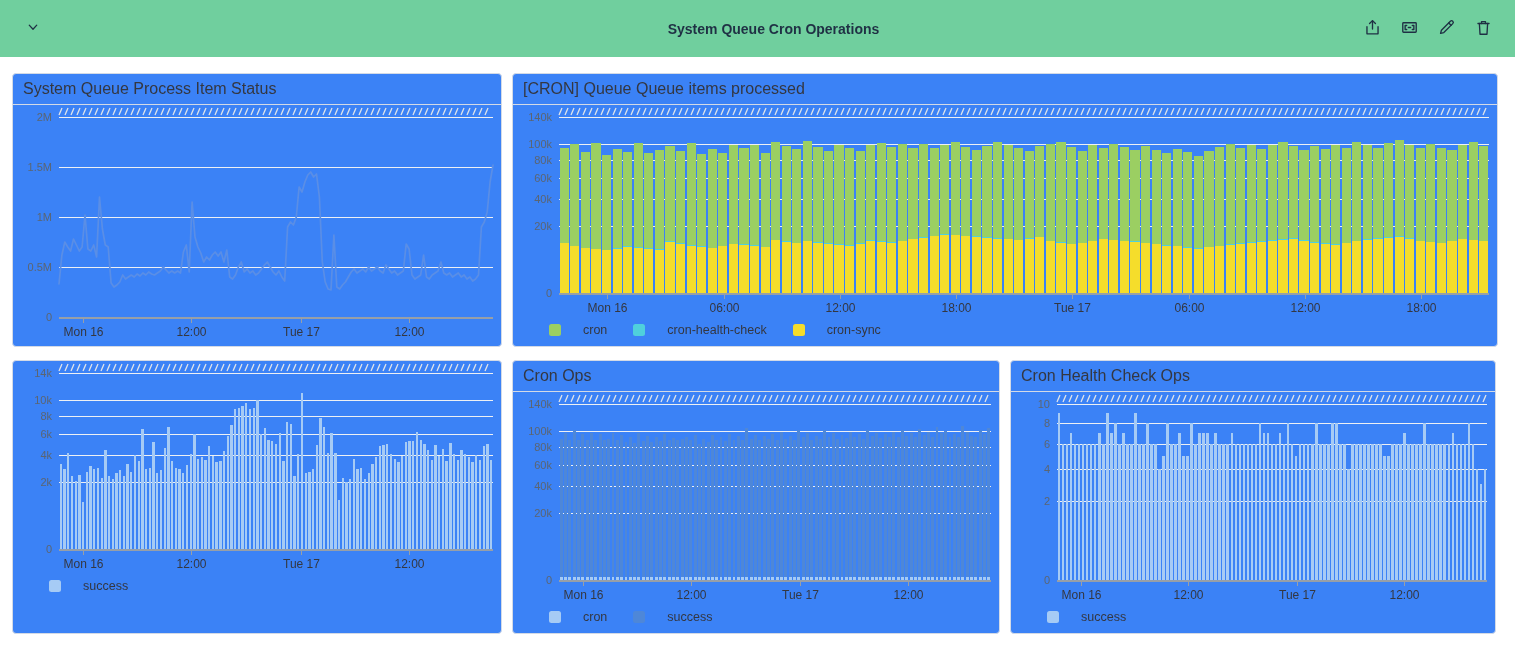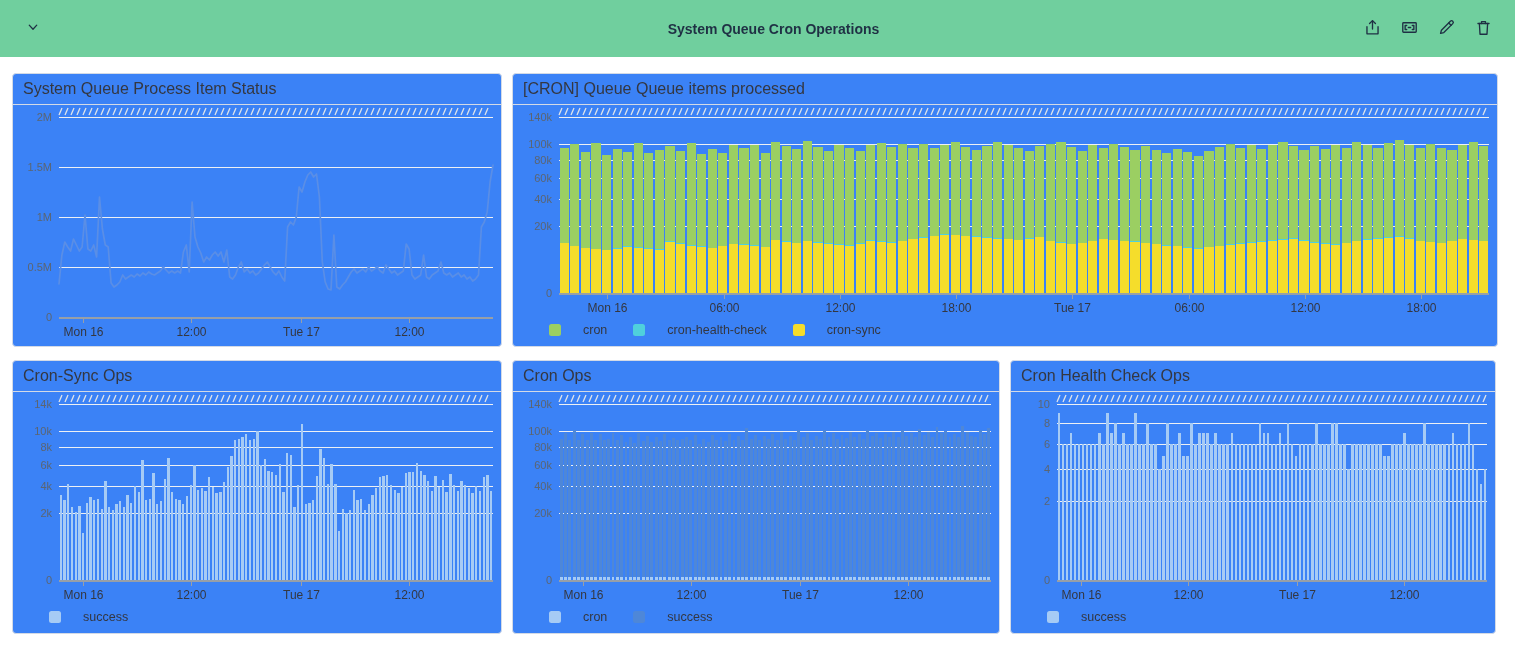--- a/index.html
+++ b/index.html
@@ -667,21 +667,20 @@
           </span>
           <span class="legend-item">
             <span class="legend-swatch" style="background: rgb(245, 221, 43);"></span>
             <span>cron-sync</span>
           </span>
         </div>
     </section>
   </div>
   <div class="row">
     <section class="panel w1">
-      <div class="panel-title">Cron-Sync Ops</div>
       <div class="chart short"><svg width="488" height="212">
             <g shape-rendering="crispEdges">
               <line x1="46" y1="121.5" x2="480" y2="121.5" stroke="#edf0f4" stroke-width="1"></line>
               <line x1="46" y1="94.5" x2="480" y2="94.5" stroke="#edf0f4" stroke-width="1"></line>
               <line x1="46" y1="73.5" x2="480" y2="73.5" stroke="#edf0f4" stroke-width="1"></line>
               <line x1="46" y1="55.5" x2="480" y2="55.5" stroke="#edf0f4" stroke-width="1"></line>
               <line x1="46" y1="39.5" x2="480" y2="39.5" stroke="#edf0f4" stroke-width="1"></line>
               <line x1="46" y1="12.5" x2="480" y2="12.5" stroke="#edf0f4" stroke-width="1"></line>
             </g>
             <g>

